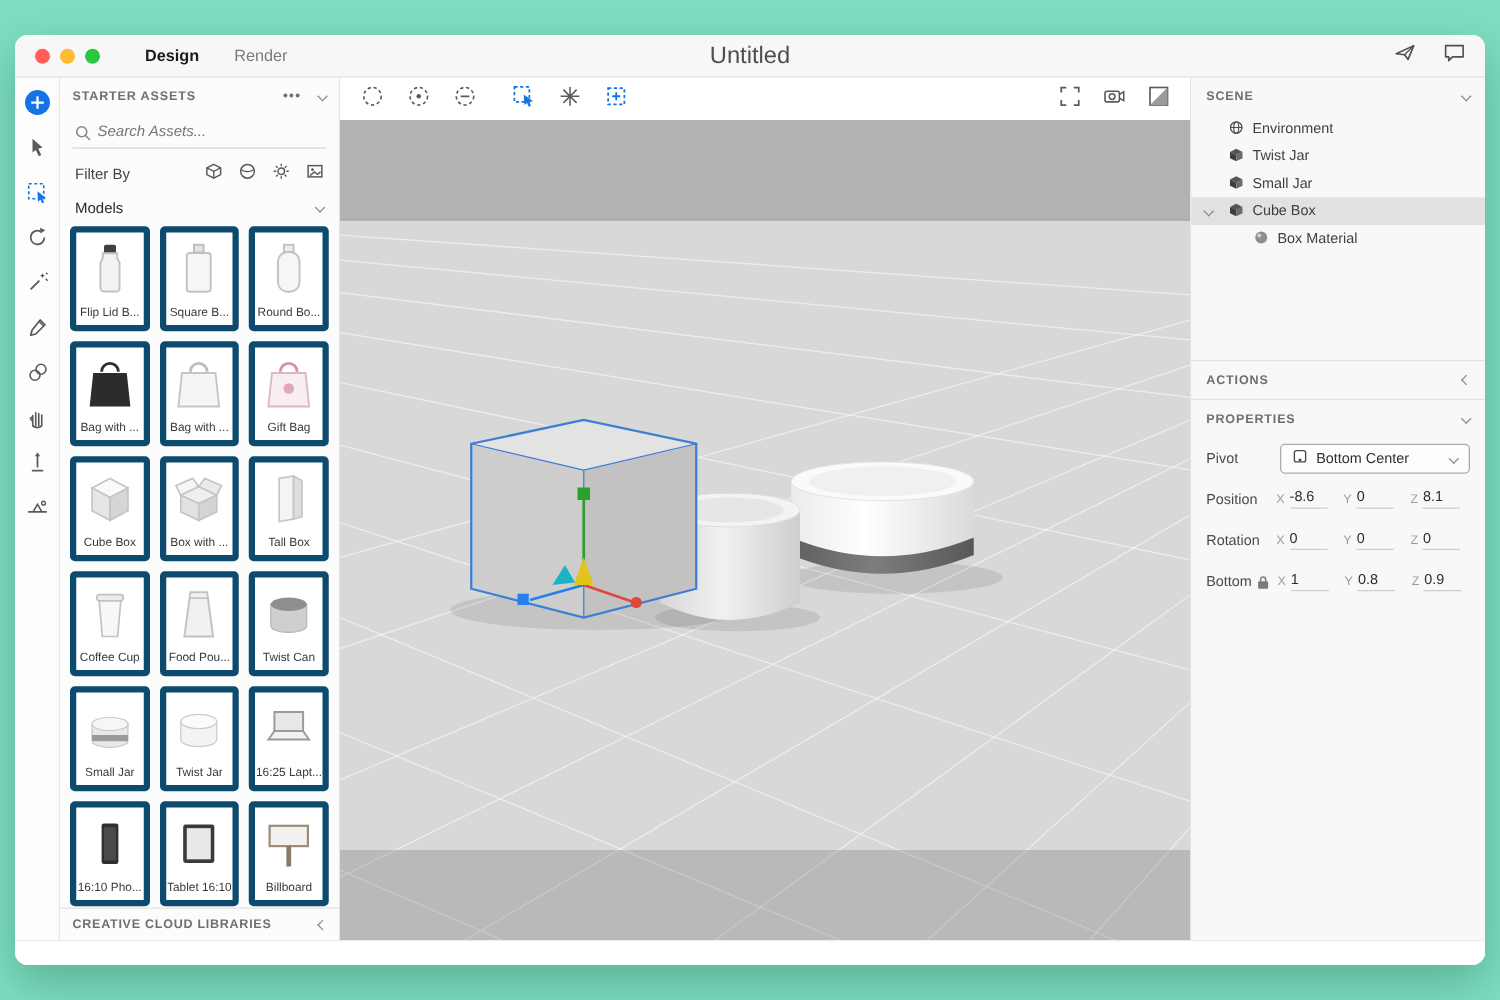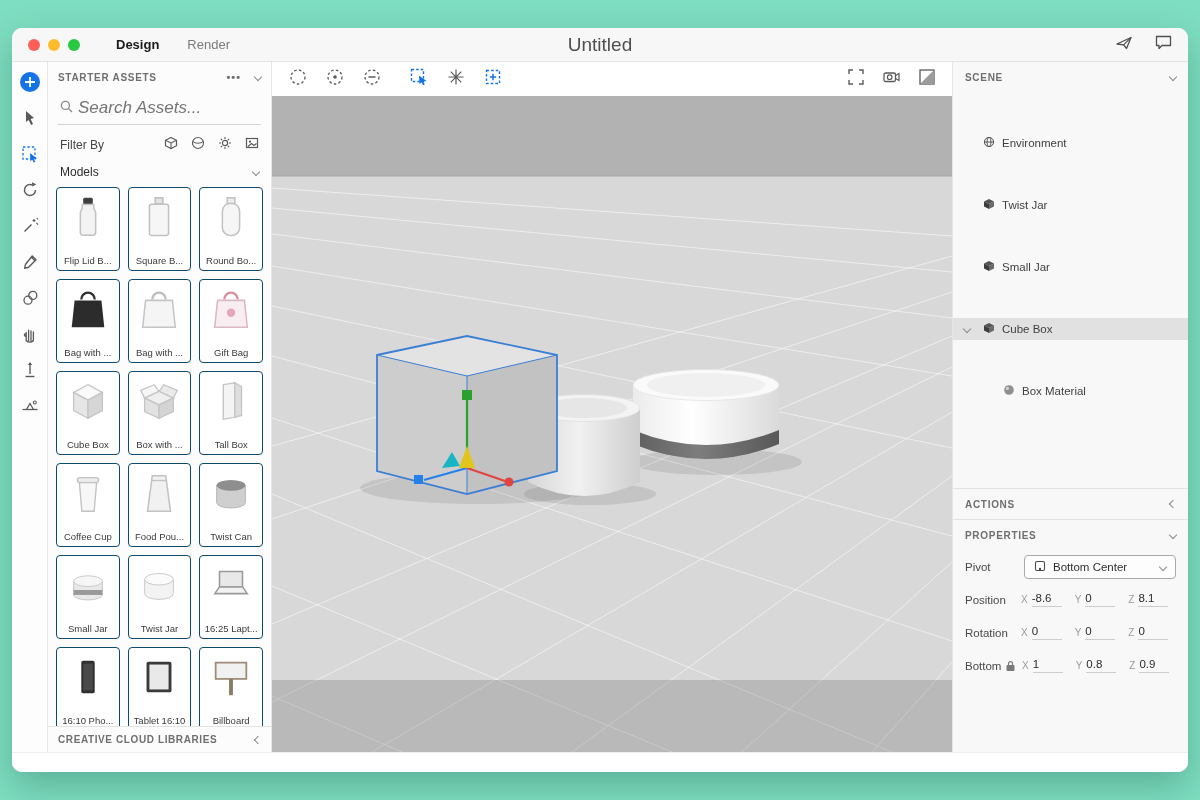--- a/index.html
+++ b/index.html
@@ -33,28 +33,28 @@
   
   .assets { flex: 0 0 224px; border-right: 1px solid #e6e6e6; background: #fcfcfc;
             display: flex; flex-direction: column; min-height: 0; }
   .panel-head { flex: 0 0 30px; display: flex; align-items: center; padding: 0 10px;
                 font-size: 10px; font-weight: bold; letter-spacing: .07em; color: #6f6f6f; }
   .panel-head .spacer { flex: 1; }
   .more-dots { color: #6f6f6f; font-size: 11px; letter-spacing: 1px; }
   .search-row { margin: 2px 10px 4px; position: relative; }
   .search-row svg { position: absolute; left: 2px; top: 6px; }
   .search-input { width: 100%; border: 0; border-bottom: 1px solid #d4d4d4; background: transparent;
-                  font-size: 17px; font-style: italic; padding: 4px 2px 6px 20px; color: #555;
+                  font-size: 12px; font-style: italic; padding: 4px 2px 6px 20px; color: #555;
                   outline: none; font-family: inherit; }
   .filter-row { display: flex; align-items: center; padding: 7px 12px 5px; font-size: 12px; color: #444; }
   .filter-icons { margin-left: auto; display: flex; gap: 13px; align-items: center; }
   .models-head { display: flex; align-items: center; padding: 7px 12px 4px; font-size: 12px; color: #2b2b2b; }
   .asset-grid { flex: 1; overflow: hidden; display: grid; grid-template-columns: repeat(3, 1fr);
                 gap: 8px; padding: 4px 8px 6px; align-content: start; }
-  .asset-card { border: 1px solid #0c4a6e; border-radius: 4px; background: #fff; height: 84px;
+  .asset-card { border: 5px solid #0c4a6e; border-radius: 4px; background: #fff; height: 84px;
                 display: flex; flex-direction: column; align-items: center; justify-content: flex-end;
                 padding-bottom: 4px; position: relative; }
   .asset-thumb { position: absolute; top: 6px; left: 50%; transform: translateX(-50%); }
   .asset-label { font-size: 9.5px; color: #3a3a3a; white-space: nowrap; overflow: hidden; max-width: 58px; }
   .cc-lib { flex: 0 0 26px; border-top: 1px solid #e2e2e2; display: flex; align-items: center;
             padding: 0 10px; font-size: 10px; font-weight: bold; letter-spacing: .06em; color: #6f6f6f; }
 
   
   .canvas-col { flex: 1; display: flex; flex-direction: column; min-width: 0; }
   .canvas-toolbar { flex: 0 0 34px; display: flex; align-items: center; background: #fff; padding: 0 16px; gap: 17px; }
@@ -62,21 +62,21 @@
   .ct-right { margin-left: auto; display: flex; gap: 17px; align-items: center; }
   .viewport { flex: 1; position: relative; min-height: 0; background: #d8d8d8; }
   .viewport > svg { position: absolute; inset: 0; width: 100%; height: 100%; }
 
   
   .right-panel { flex: 0 0 236px; border-left: 1px solid #e6e6e6; background: #f8f8f8;
                  display: flex; flex-direction: column; font-size: 11.5px; color: #3f3f3f; }
   .rp-head { height: 30px; flex: 0 0 30px; display: flex; align-items: center; padding: 0 12px;
              font-size: 10px; font-weight: bold; letter-spacing: .07em; color: #6f6f6f; }
   .rp-head .spacer { flex: 1; }
-  .scene-row { height: 22px; display: flex; align-items: center; padding-left: 30px; gap: 7px; position: relative; margin-top: 40px; }
+  .scene-row { height: 22px; display: flex; align-items: center; padding-left: 30px; gap: 7px; position: relative; }
   .scene-row.selected { background: #e1e1e1; }
   .scene-row.child { padding-left: 50px; }
   .scene-row .chev-slot { position: absolute; left: 11px; top: 8px; }
   .scene-fill { height: 86px; }
   .rp-divider { border-top: 1px solid #e3e3e3; }
   .prop-row { display: flex; align-items: center; padding: 0 12px; height: 33px; }
   .prop-label { width: 54px; color: #4a4a4a; }
   .pivot-box { margin-left: auto; width: 152px; height: 24px; border: 1px solid #a9a9a9; border-radius: 4px;
                background: #fdfdfd; display: flex; align-items: center; padding: 0 9px; gap: 7px;
                font-size: 11.5px; color: #2f2f2f; }

